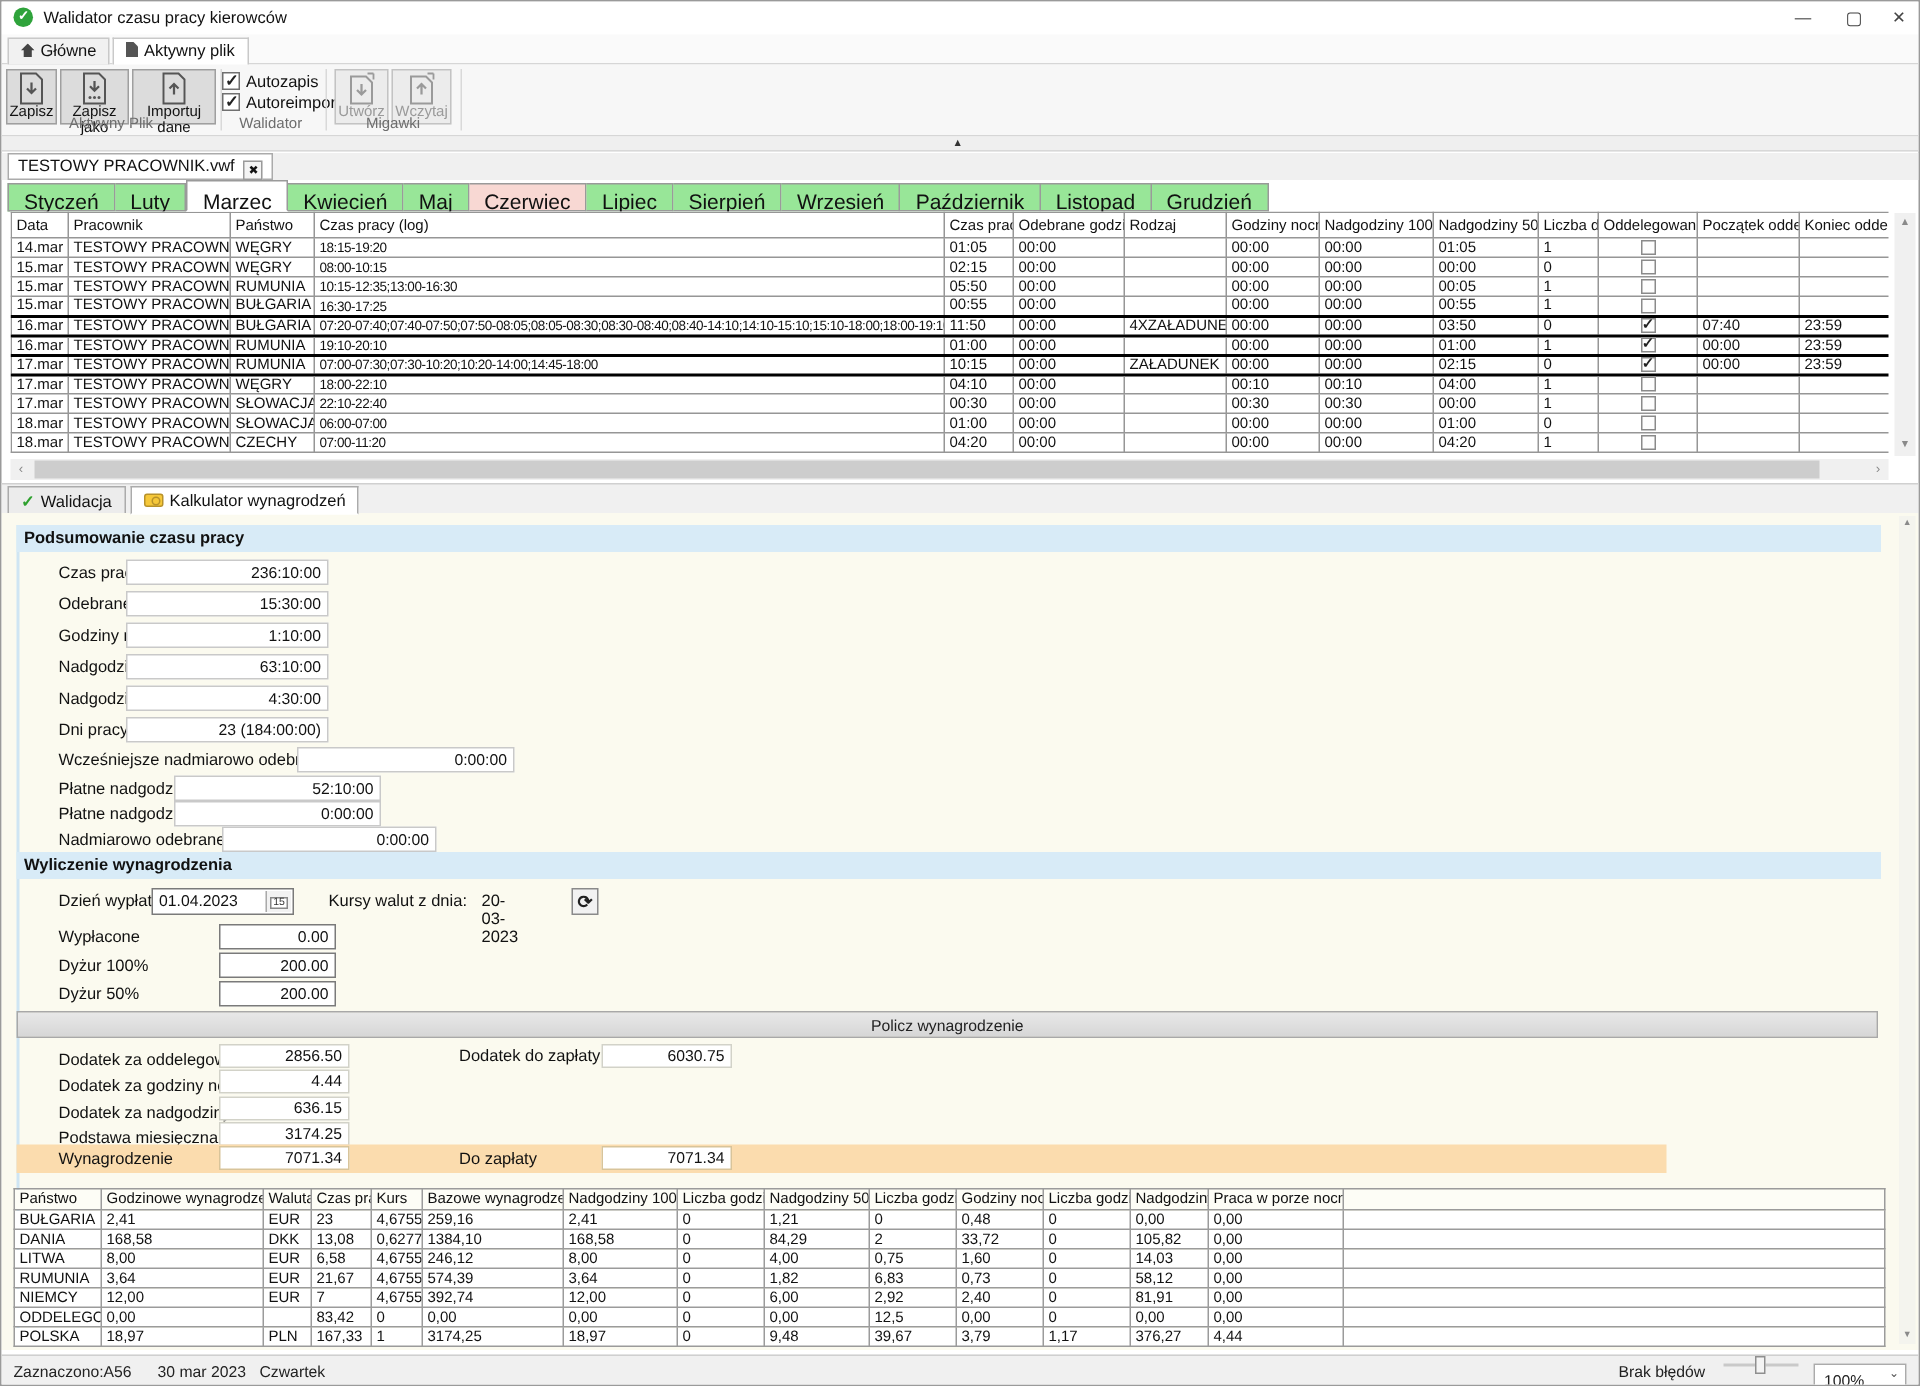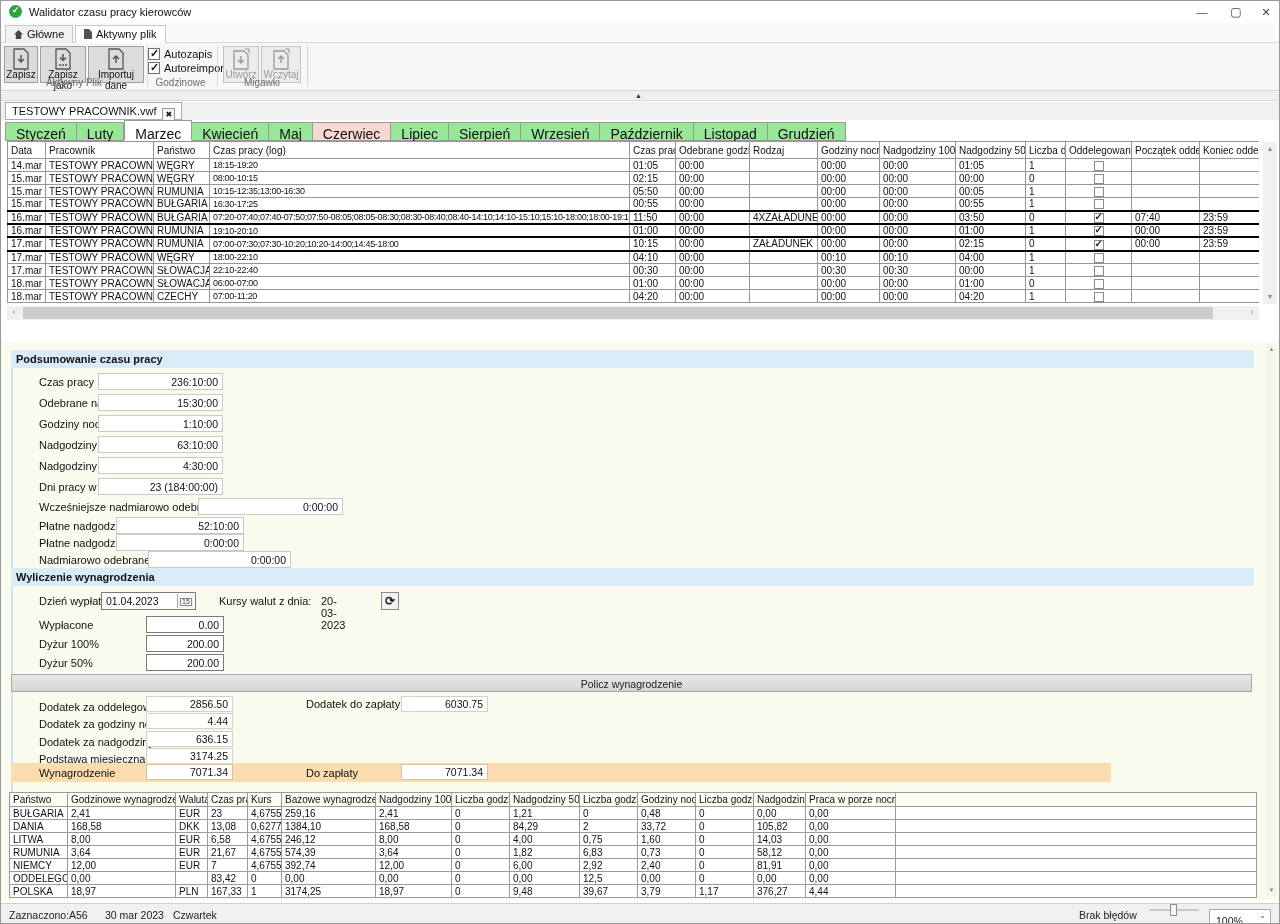--- a/index.html
+++ b/index.html
@@ -81,23 +81,23 @@
 #panel{position:absolute;top:341px;left:0;right:0;height:558px;background:#fbfaef}
 #blueedge{position:absolute;left:10px;top:8px;bottom:6px;width:2px;background:#cfe5f3}
 .sbar{position:absolute;left:10px;right:25px;height:18px;background:#d8ebf7;font-weight:bold;font-size:11px;padding:3px 0 0 5px}
 #sec1{top:8px}
 #sec2{top:226px}
 .frow{position:absolute;left:38px;height:17px}
 .flabel{position:absolute;left:0;top:3px;white-space:nowrap}
 .fbox{position:absolute;top:0;height:17px;background:#fff;border:1px solid #c9c9c9;font-size:10.5px;text-align:right;padding:2px 4px 0 2px}
 .f0{top:31px}.f1{top:52px}.f2{top:73px}.f3{top:94px}.f4{top:115px}.f5{top:136px}
 .f6{top:156px}.f7{top:175px}.f8{top:192px}.f9{top:209px}
-.f0 .fbox,.f1 .fbox,.f2 .fbox,.f3 .fbox,.f4 .fbox,.f5 .fbox{left:59px;width:125px}
+.f0 .fbox,.f1 .fbox,.f2 .fbox,.f3 .fbox,.f4 .fbox,.f5 .fbox{left:45px;width:135px}
 .f6 .fbox{left:159px;width:145px}
-.f7 .fbox,.f8 .fbox{left:77px;width:128px}
+.f7 .fbox,.f8 .fbox{left:77px;width:138px}
 .f9 .fbox{left:109px;width:143px}
 
 .crow{position:absolute;left:38px;height:18px}
 #r-dzien{top:250px}
 #datebox{position:absolute;left:62px;top:0;width:95px;height:18px;background:#fff;border:1px solid #7a7a7a;font-size:10.5px;padding:2px 0 0 4px}
 #calbtn{position:absolute;right:1px;top:1px;width:17px;height:14px;border-left:1px solid #aaa;background:#f2f2f2;text-align:center}
 #calbtn:after{content:"15";font-size:7px;color:#333;border:1px solid #888;padding:0 1px;display:inline-block;margin-top:2px;line-height:6px;background:#fff}
 #kursy-label{position:absolute;left:180px;top:3px;white-space:nowrap}
 #kursy-value{position:absolute;left:282px;top:3px}
 #refreshbtn{position:absolute;left:342px;top:0;width:18px;height:18px;border:1px solid #8a8a8a;background:#f2f2f2;text-align:center;line-height:16px;font-size:12px;color:#222}
@@ -184,21 +184,21 @@
             <path d="M3 1 H13 L17 5 V21 H3 Z" fill="none" stroke="#555" stroke-width="1.3"></path>
             <path d="M10 15 V8 M7 11 L10 8 L13 11" fill="none" stroke="#555" stroke-width="1.5"></path>
           </svg></span>
       <span class="blabel">Importuj dane</span>
     </div>
     <div class="rgroup-label" style="left:3px;width:140px">Aktywny Plik</div>
     <div class="gdiv" style="left:146px"></div>
 
     <div class="rcheck" style="top:5px"><span class="cbx on"></span><span>Autozapis</span></div>
     <div class="rcheck" style="top:19px"><span class="cbx on"></span><span>Autoreimport</span></div>
-    <div class="rgroup-label" style="left:147px;width:65px">Godzinowe</div>
+    <div class="rgroup-label" style="left:147px;width:65px">Walidator</div>
     <div class="gdiv" style="left:216px"></div>
 
     <div class="bigbtn disabled" style="left:222px;width:36px">
       <span><svg width="20" height="22" viewBox="0 0 20 22">
             <path d="M3 3 H13 L17 7 V21 H3 Z" fill="none" stroke="#9a9a9a" stroke-width="1.3"></path>
             <path d="M14 1 H18 M18 1 V5" stroke="#9a9a9a" stroke-width="1.2" fill="none"></path>
             <path d="M10 8 V15 M7 12 L10 15 L13 12" fill="none" stroke="#9a9a9a" stroke-width="1.5"></path>
           </svg></span>
       <span class="blabel">Utwórz</span>
     </div>
@@ -445,20 +445,24 @@
   <div id="wt-vscroll">
       <span class="up"></span>
       <span class="dn"></span>
     </div>
   <div id="wt-hscroll">
       <span class="lf"></span>
       <span class="rt"></span>
       <span class="thumb"></span>
     </div>
 
+  <div id="bottomtabs">
+    <span class="btab" id="tab-walidacja"><span class="checkicon"></span><span>Walidacja</span></span>
+    <span class="btab" id="tab-kalkulator"><span class="moneyicon"></span><span>Kalkulator wynagrodzeń</span></span>
+  </div>
 
   <div id="panel">
     <div id="blueedge"></div>
     <div class="sbar" id="sec1">Podsumowanie czasu pracy</div>
     <div id="summary-fields">
         <div class="frow f0">
           <span class="flabel">Czas pracy</span>
           <span class="fbox">236:10:00</span>
         </div>
         <div class="frow f1">

